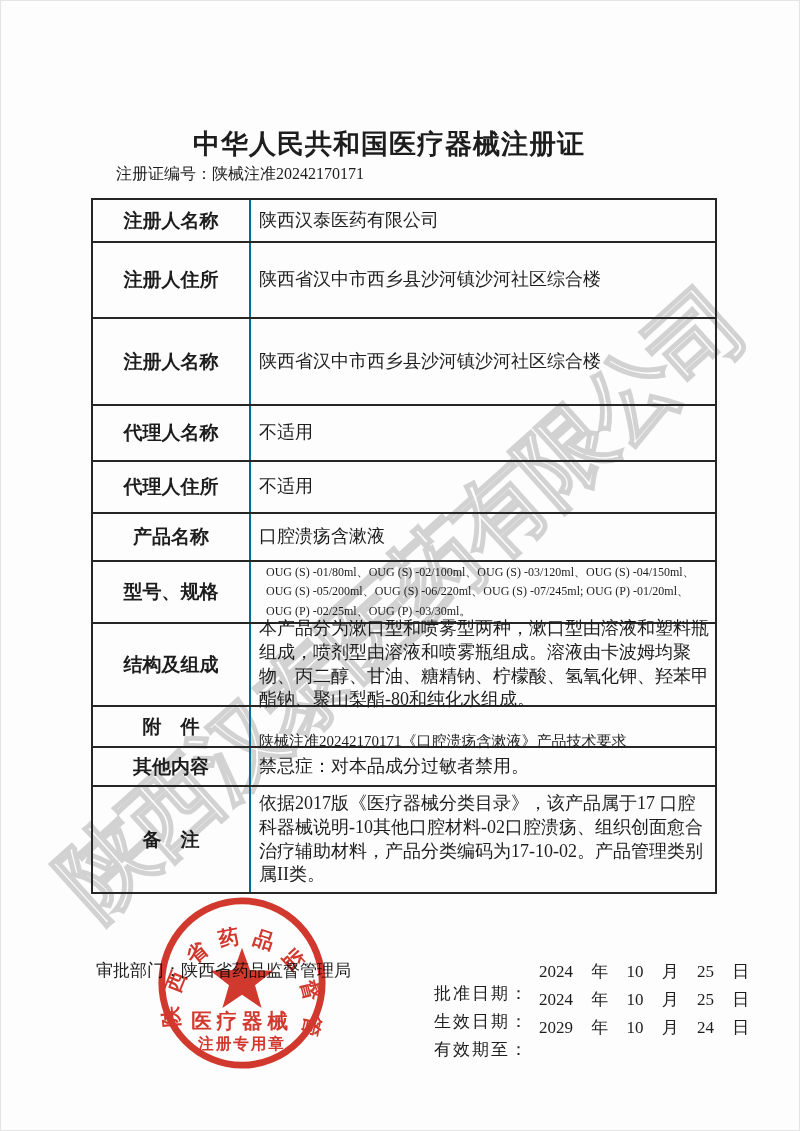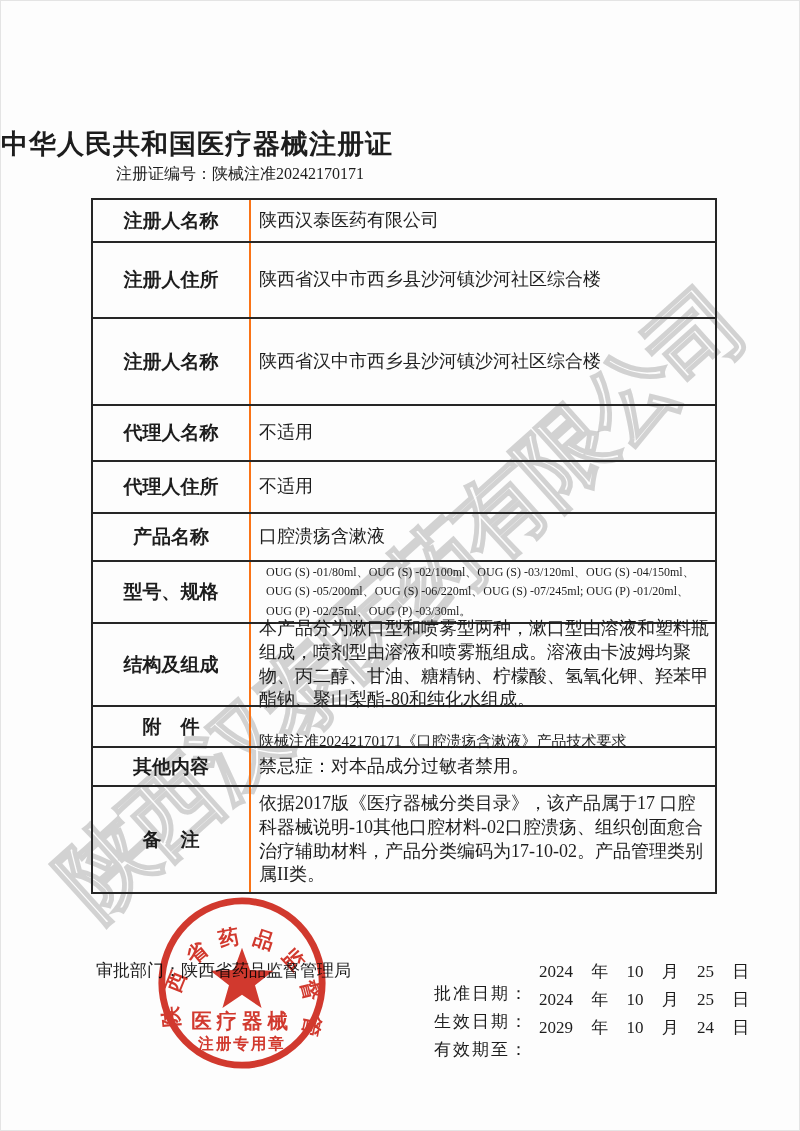--- a/index.html
+++ b/index.html
@@ -27,20 +27,21 @@
     transform:rotate(-42deg);
     color:transparent;
     -webkit-text-stroke:2px rgba(175,175,175,0.55);
     z-index:1;
     pointer-events:none;
   }
 
   
   .title {
     position:absolute; left:0; top:125px; width:776px;
+    text-align:center;
     font-family:Liberation Sans, sans-serif;
     font-weight:bold;
     font-size:27px;
     letter-spacing:1px;
     z-index:2;
   }
   .cert-line {
     position:absolute; left:115px; top:163px;
     font-size:16px;
     z-index:2;
@@ -51,21 +52,21 @@
     position:absolute; left:90px; top:197px;
     width:626px;
     border:2px solid #262626;
     z-index:2;
     background:transparent;
   }
   .row { display:flex; border-bottom:2px solid #262626; }
   .row:last-child { border-bottom:none; }
   .cell-label {
     width:158px;
-    border-right:2px solid #f97316;
+    border-right:2px solid #0369a1;
     display:flex; align-items:center; justify-content:center;
     font-family:"Liberation Sans", sans-serif;
     font-weight:bold;
     font-size:19px;
     text-align:center;
     flex-shrink:0;
   }
   .cell-value {
     flex:1;
     display:flex; align-items:center;

